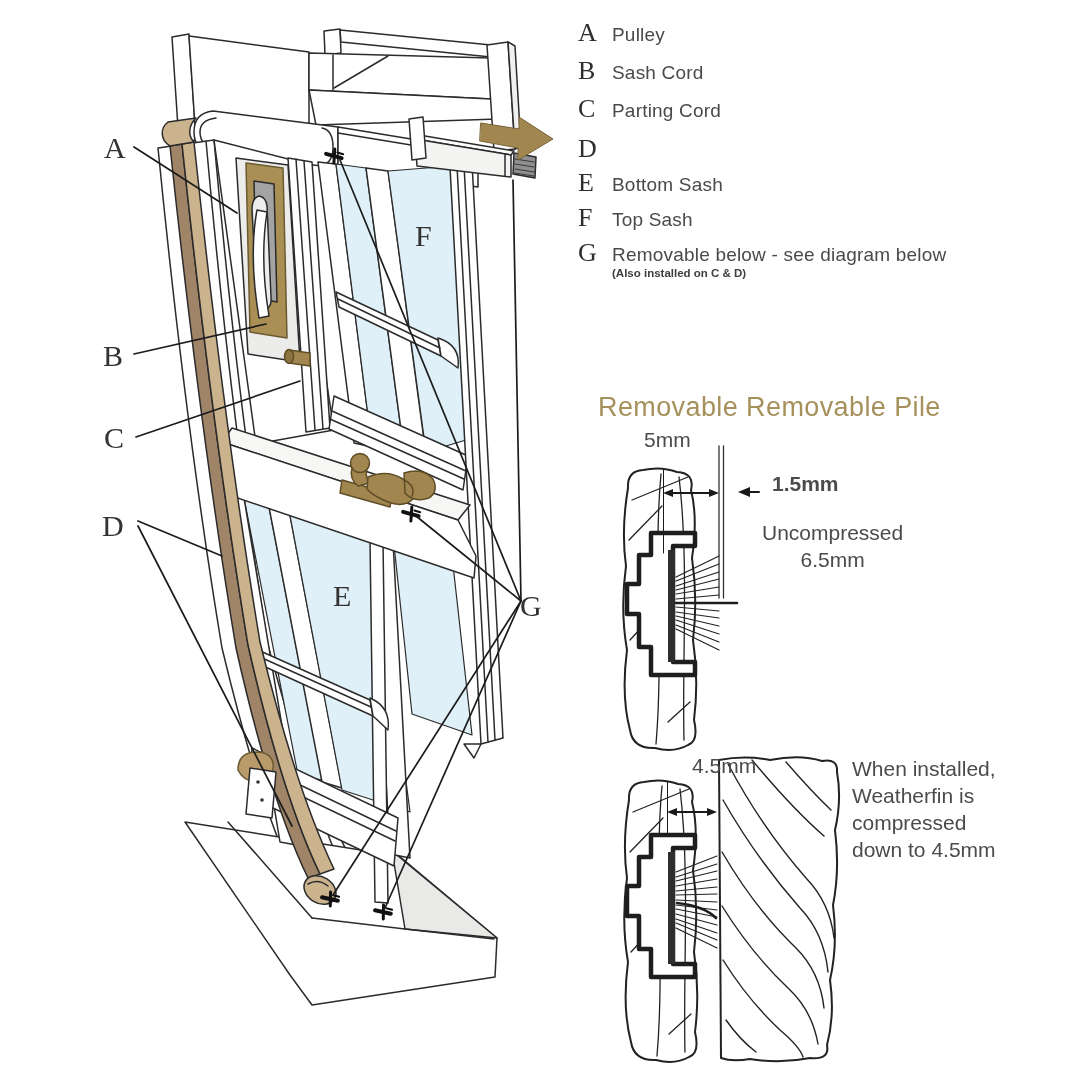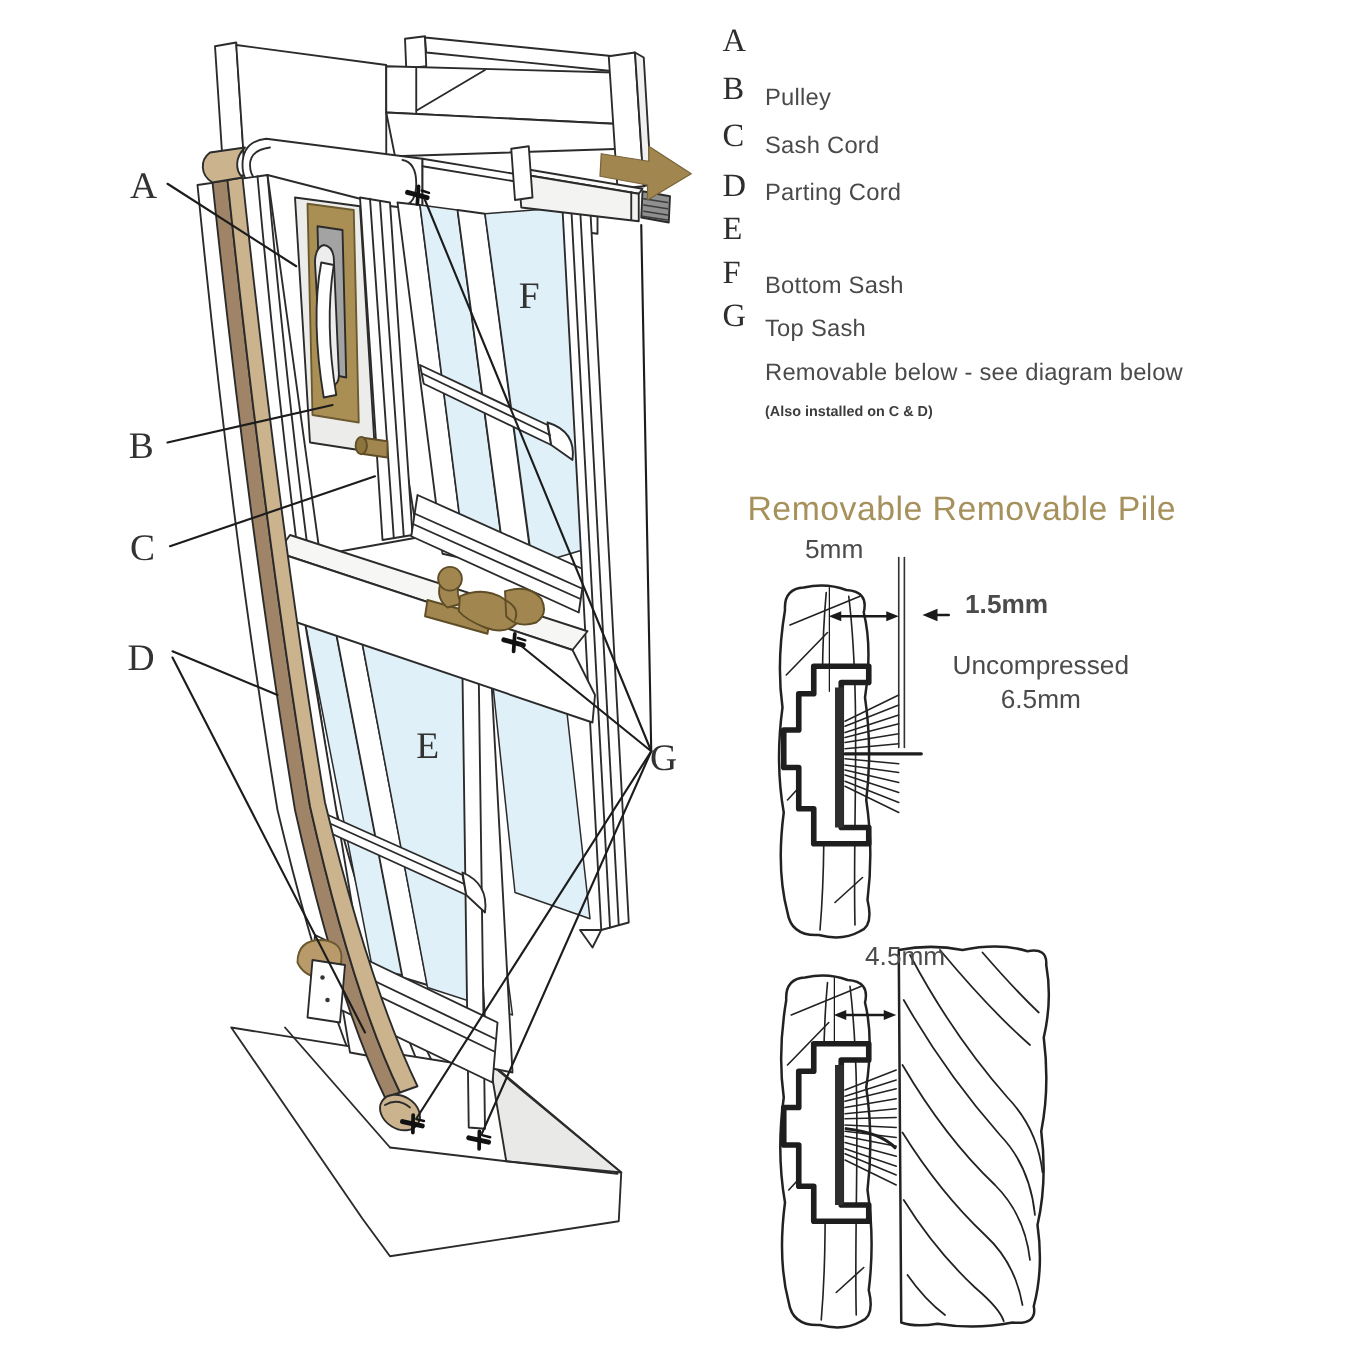--- a/index.html
+++ b/index.html
@@ -3,22 +3,22 @@
 <meta charset="utf-8">
 <style>
   html,body{margin:0;padding:0;background:#fff;}
   .canvas{position:relative;width:1080px;height:1080px;background:#ffffff;overflow:hidden;
           font-family:"Liberation Sans", sans-serif;}
   svg.art{position:absolute;left:0;top:0;}
   
   .legend{position:absolute;left:578px;top:14px;width:420px;}
   .legend-row{position:absolute;left:0;display:flex;align-items:flex-start;}
   .legend-letter{width:34px;font-family:"Liberation Serif", serif;font-size:26px;color:#2e2e2e;line-height:1;}
-  .legend-label{font-size:19px;color:#4a4a4a;padding-top:4px;letter-spacing:.2px;margin-top:44px;}
-  .legend-note{font-size:11.5px;font-weight:bold;color:#3d3d3d;margin-top:14px;}
+  .legend-label{font-size:19px;color:#4a4a4a;padding-top:4px;letter-spacing:.2px;}
+  .legend-note{font-size:11.5px;font-weight:bold;color:#3d3d3d;margin-top:1px;}
   
   .detail-title{position:absolute;left:598px;top:392px;font-size:27px;color:#a6915c;letter-spacing:.4px;}
   
   .dim{position:absolute;font-size:21px;color:#4b4b4b;}
   .note{position:absolute;font-size:21px;color:#4b4b4b;line-height:27px;}
   .t-5mm{left:644px;top:428px;}
   .t-15mm{left:772px;top:472px;font-weight:bold;}
   .t-uncompressed{left:762px;top:519px;text-align:center;}
   .t-45mm{left:651px;top:754px;margin-left:41px;}
   .t-installed{left:852px;top:755px;}
@@ -295,14 +295,20 @@
 <div class="detail-title">Removable Removable Pile</div>
 
 <div class="dim t-5mm">5mm</div>
 <div class="dim t-15mm">1.5mm</div>
 <div class="note t-uncompressed">
   <div>Uncompressed</div>
   <div>6.5mm</div>
 </div>
 
 <div class="dim t-45mm">4.5mm</div>
-
+<div class="note t-installed">
+  <div>When installed,</div>
+  <div>Weatherfin is</div>
+  <div>compressed</div>
+  <div>down to 4.5mm</div>
 </div>
 
+</div>
+
 </body></html>

